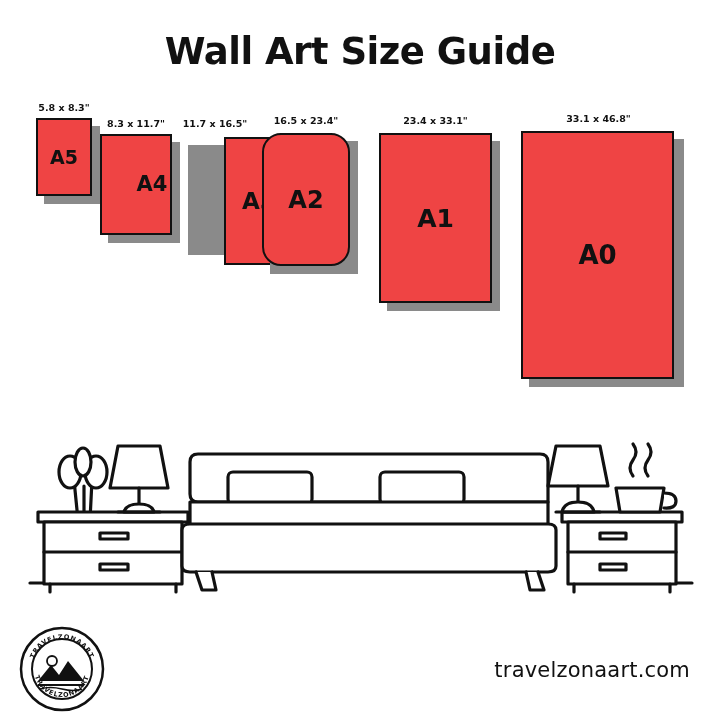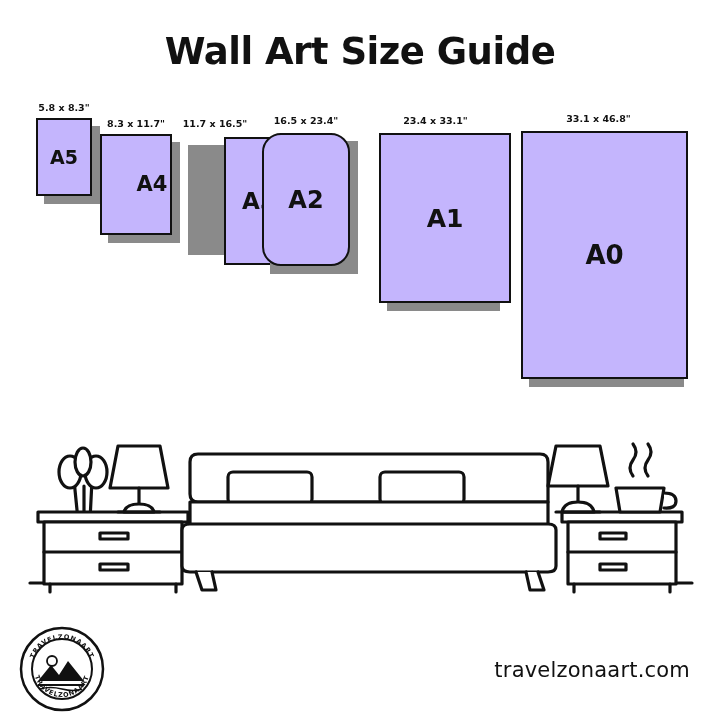--- a/index.html
+++ b/index.html
@@ -58,21 +58,21 @@
   }
   .frame-shadow {
     position: absolute;
     background: #8a8a8a;
     left: 8px;
     top: 8px;
   }
   .frame-box {
     position: absolute;
     left: 0; top: 0;
-    background: #c4b5fd;
+    background: #ef4444;
     border: 2.5px solid #111111;
     box-sizing: border-box;
     display: flex;
     align-items: center;
     justify-content: center;
   }
   .frame-name {
     font-weight: bold;
     color: #111111;
     line-height: 1;
@@ -149,29 +149,29 @@
       <div class="frame-label" style="top:-18px;">16.5 x 23.4"</div>
       <div class="frame-shadow" style="width:88px; height:133px;"></div>
       <div class="frame-box" style="width:88px; height:133px;border-radius:19px;">
         <span class="frame-name" style="font-size:24px;">A2</span>
       </div>
     </div>
 
     <div class="frame-wrap" style="left:379px; top:133px; width:113px; height:170px;">
       <div class="frame-label" style="top:-18px;">23.4 x 33.1"</div>
       <div class="frame-shadow" style="width:113px; height:170px;"></div>
-      <div class="frame-box" style="width:132px; height:170px;">
+      <div class="frame-box" style="width:113px; height:170px;">
         <span class="frame-name" style="font-size:25px;">A1</span>
       </div>
     </div>
 
     <div class="frame-wrap" style="left:521px; top:131px; width:155px; height:248px;">
       <div class="frame-label" style="top:-18px;">33.1 x 46.8"</div>
       <div class="frame-shadow" style="width:155px; height:248px;"></div>
-      <div class="frame-box" style="width:167px; height:248px;">
+      <div class="frame-box" style="width:153px; height:248px;">
         <span class="frame-name" style="font-size:26px;">A0</span>
       </div>
     </div>
 
   </div>
 
   <div class="scene">
     <svg width="720" height="220" viewBox="0 0 720 220" fill="none" xmlns="http://www.w3.org/2000/svg">
       <g stroke="#111111" stroke-width="3.2" stroke-linecap="round" stroke-linejoin="round" fill="#ffffff">
 

